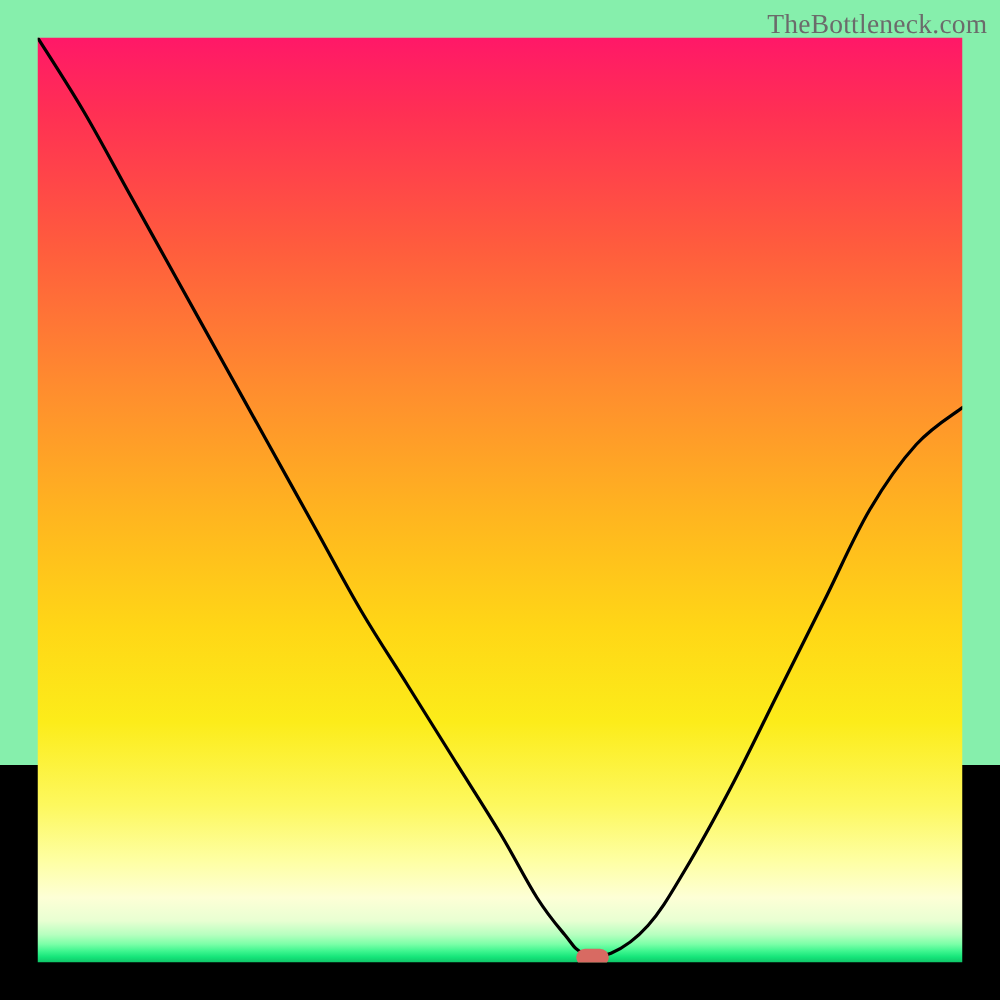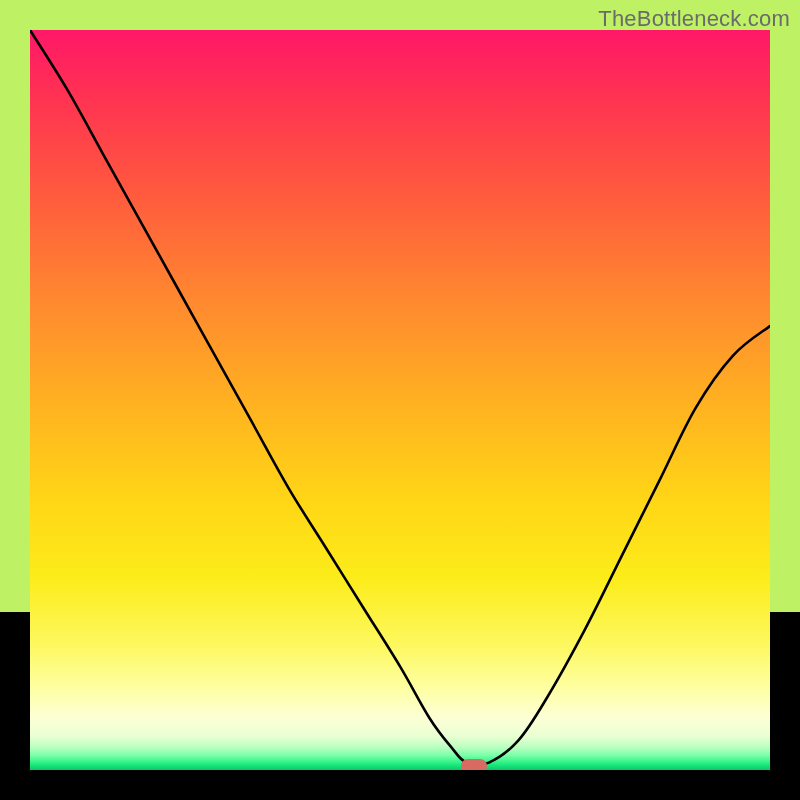--- a/index.html
+++ b/index.html
@@ -8,21 +8,22 @@
     width: 800px;
     height: 800px;
     overflow: hidden;
     background: #000;
     font-family: Arial, Helvetica, sans-serif;
   }
   .frame {
     position: relative;
     width: 800px;
     height: 612px;
-    background: #bef264;
+    background: #86efac;
+    font-family: Liberation Serif, serif;
   }
   .attribution {
     position: absolute;
     top: 6px;
     right: 10px;
     color: #6b6b6b;
     font-size: 22px;
     font-weight: 400;
     letter-spacing: 0.2px;
     z-index: 20;

